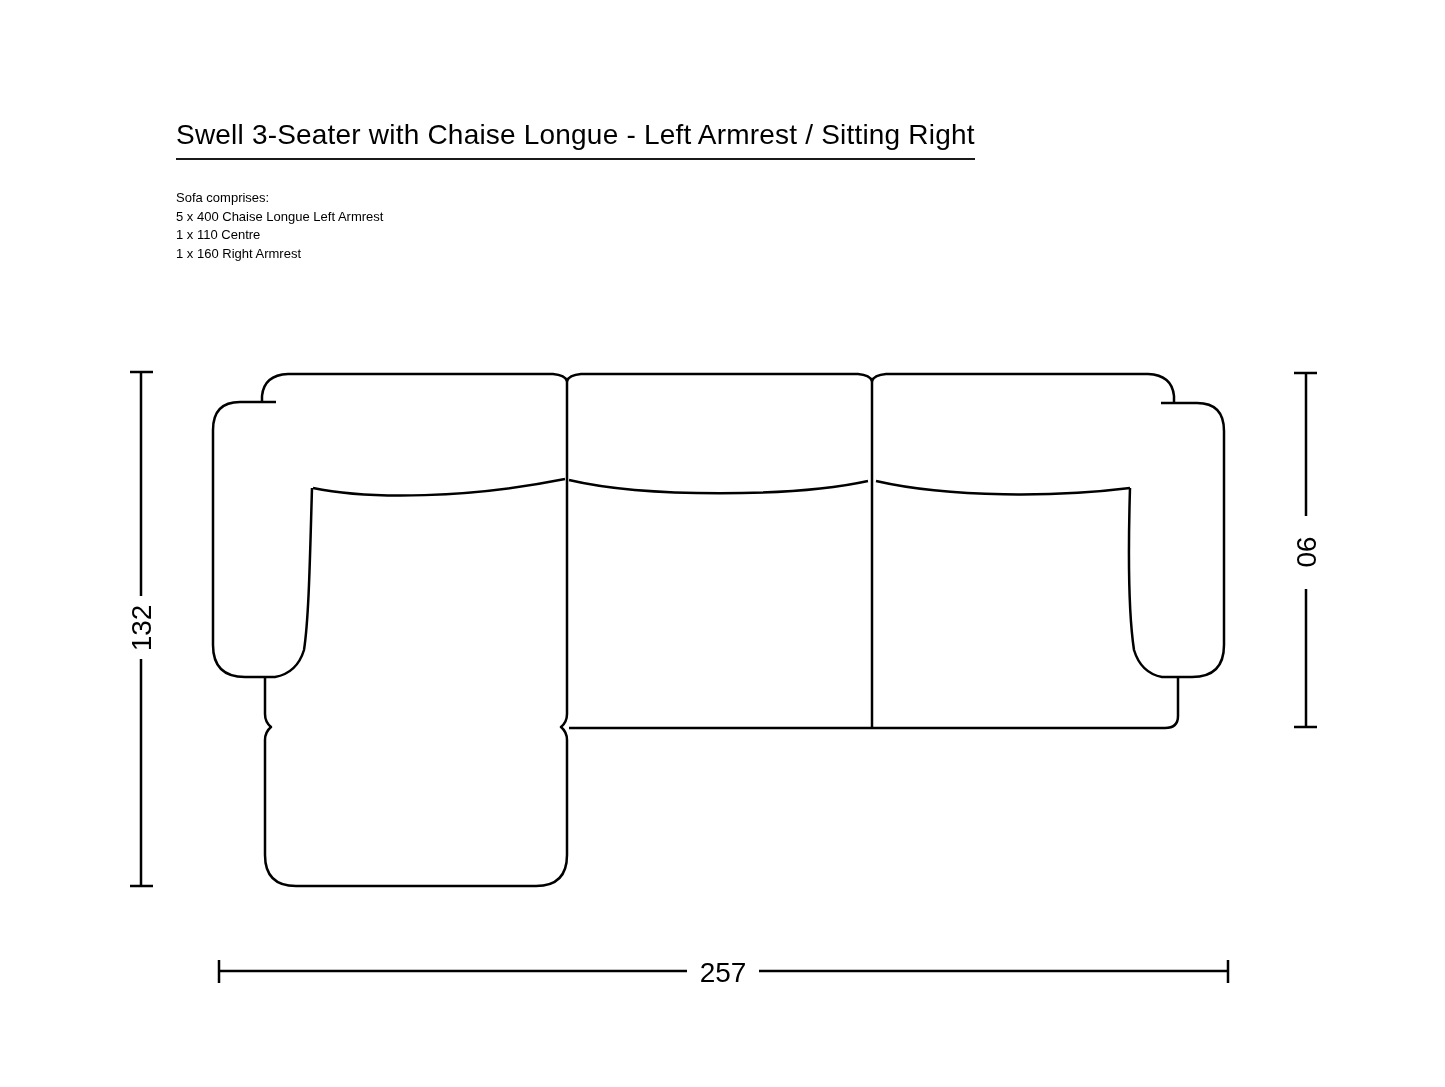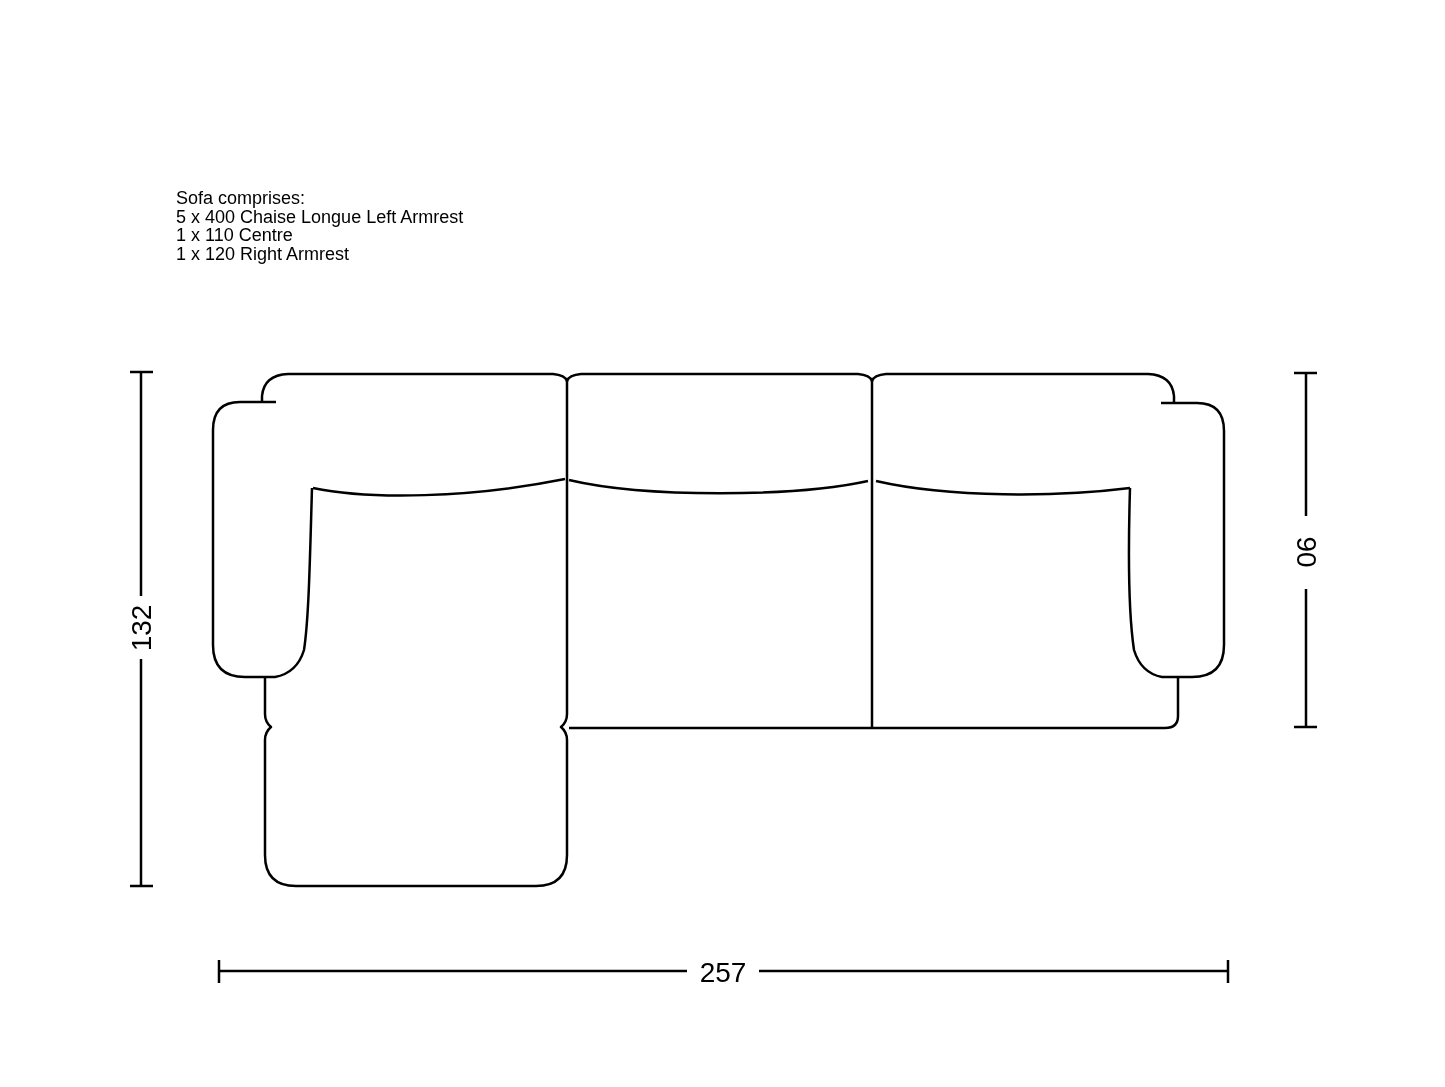--- a/index.html
+++ b/index.html
@@ -18,21 +18,21 @@
     font-weight:500;
     letter-spacing:0.2px;
     color:#000;
     padding-bottom:7px;
     border-bottom:2px solid #1a1a1a;
     white-space:nowrap;
   }
   .comprises{
     position:absolute;
     left:176px;top:189px;
-    font-size:18px;
+    font-size:13px;
     line-height:18.5px;
     color:#000;
     white-space:nowrap;
   }
   svg.drawing{
     position:absolute;
     left:0;top:0;
   }
   svg.drawing path{
     fill:none;
@@ -44,26 +44,27 @@
     font-family:"Liberation Sans", sans-serif;
     font-size:28px;
     fill:#000;
   }
 </style>
 </head>
 <body>
 
 <div class="page">
 
+  <div class="title">Swell 3-Seater with Chaise Longue - Left Armrest / Sitting Right</div>
 
   <div class="comprises">
     <div>Sofa comprises:</div>
     <div>5 x 400 Chaise Longue Left Armrest</div>
     <div>1 x 110 Centre</div>
-    <div>1 x 120 Right Armrest</div>
+    <div>1 x 160 Right Armrest</div>
   </div>
 
   <svg class="drawing" width="1445" height="1087" viewBox="0 0 1445 1087">
 
     <path d="M 262 403 L 262 396 Q 264 375 288 374
              L 553 374 Q 565 375 567 381 Q 569 375 581 374
              L 858 374 Q 870 375 872 381 Q 874 375 886 374
              L 1148 374 Q 1172 375 1174 396 L 1174 403"></path>
 
     <path d="M 276 402 L 240 402 Q 213 402 213 430

